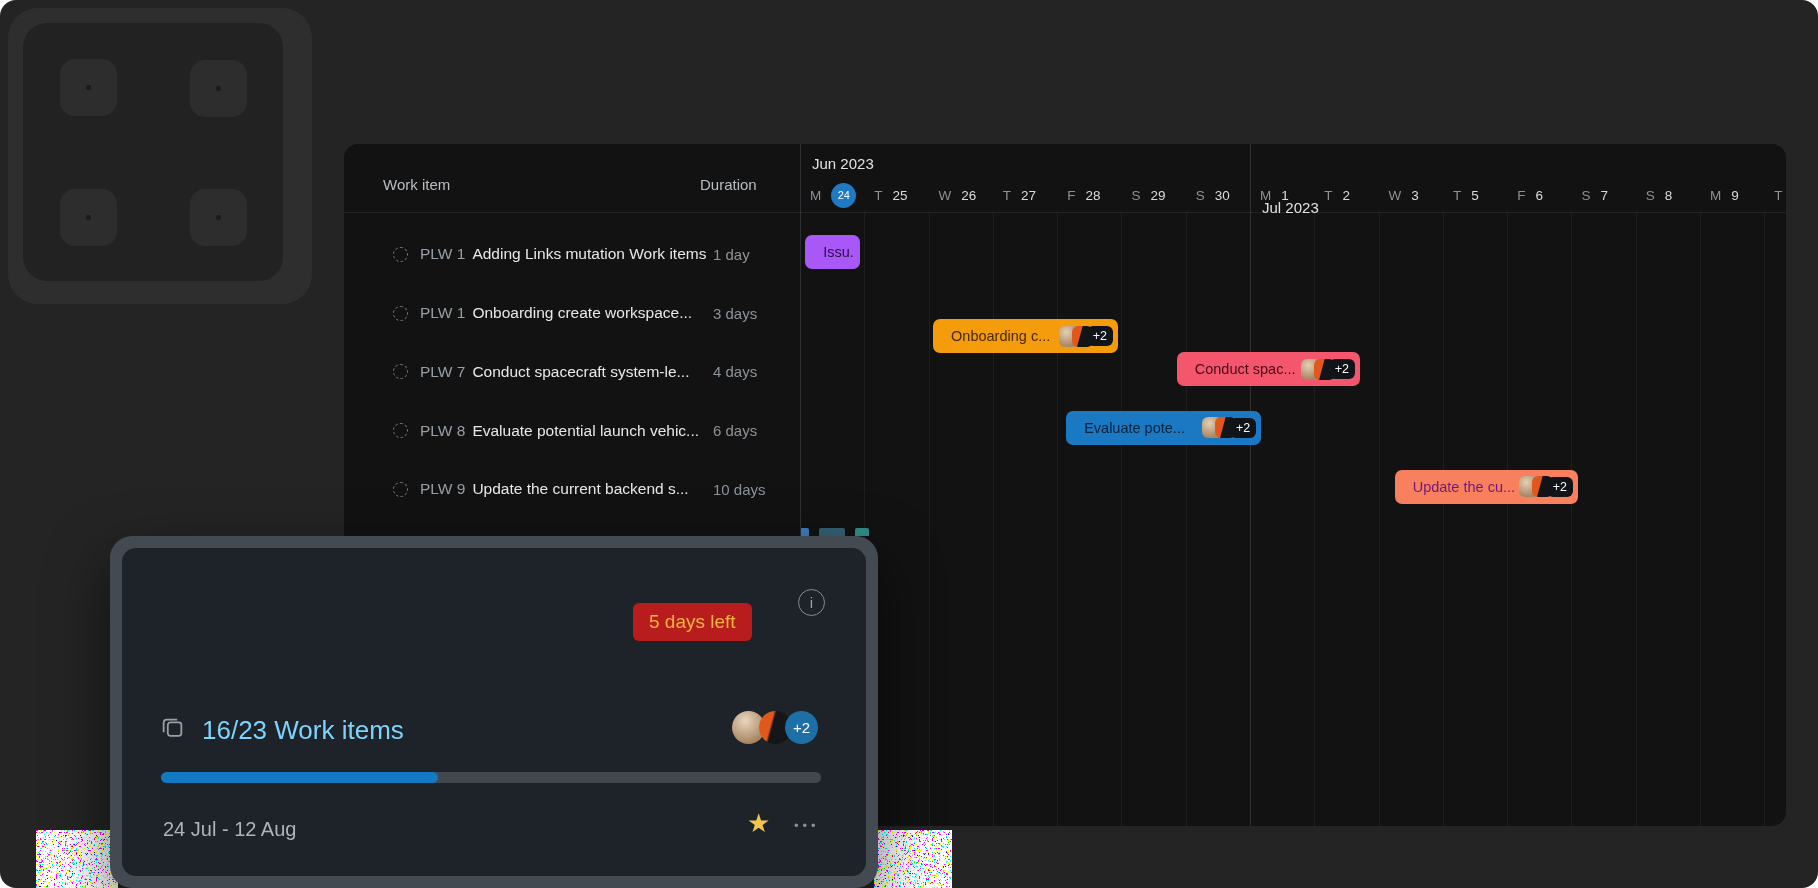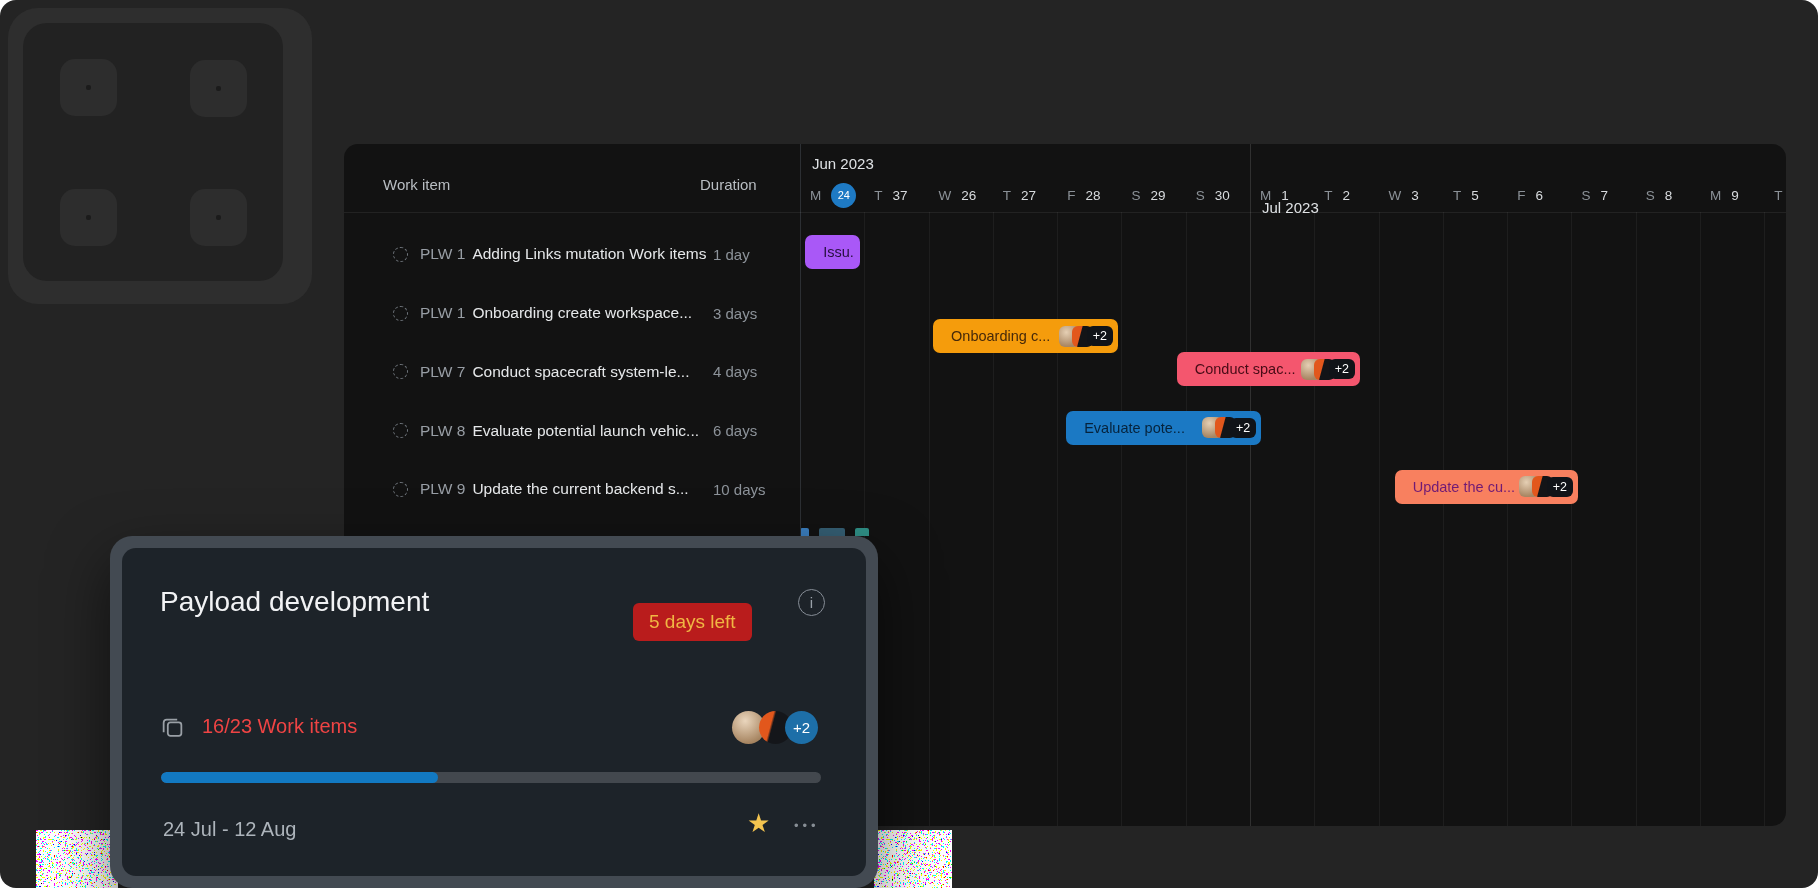--- a/index.html
+++ b/index.html
@@ -48,21 +48,21 @@
   .noise-left{left:36px;top:830px;width:82px;height:58px;}
   .noise-right{left:874px;top:830px;width:78px;height:58px;}
 
   
   .card{position:absolute;left:110px;top:536px;width:768px;height:352px;background:#434a52;border-radius:22px;z-index:6;box-shadow:0 24px 60px rgba(0,0,0,0.55);}
   .card-inner{position:absolute;left:12px;top:12px;width:744px;height:328px;background:#1d2329;border-radius:14px;}
   .card-title{position:absolute;left:38px;top:38px;font-size:28px;color:#f2f3f5;}
   .badge{position:absolute;left:511px;top:36px;height:38px;line-height:38px;padding:0 16px;border-radius:6px;background:#503c16;color:#f0b643;font-size:19px;}
   .info-btn{position:absolute;left:676px;top:41px;width:27px;height:27px;border-radius:50%;border:1.5px solid #868d96;color:#9aa1a9;font-size:15px;display:flex;align-items:center;justify-content:center;}
   .items-icon{position:absolute;left:38px;top:167px;}
-  .items-label{position:absolute;left:80px;top:167px;font-size:20px;color:#ef4444;}
+  .items-label{position:absolute;left:80px;top:167px;font-size:26px;color:#7dd3fc;}
   .cav{position:absolute;top:163px;width:33px;height:33px;border-radius:50%;}
   .cav.a1{left:610px;background:radial-gradient(circle at 40% 30%,#ead6bd,#a5835f 75%);z-index:1;}
   .cav.a2{left:637px;background:linear-gradient(105deg,#e2571c 0 36%,#14161a 42%);z-index:2;}
   .cav.a3{left:663px;background:#1d6fa8;color:#fff;font-size:15px;display:flex;align-items:center;justify-content:center;z-index:3;}
   .progress{position:absolute;left:39px;top:224px;width:660px;height:11px;border-radius:6px;background:#43484e;overflow:hidden;}
   .progress .fill{height:100%;border-radius:6px;background:#1279c2;}
   .date-range{position:absolute;left:41px;top:270px;font-size:20px;color:#adb4bb;}
   .star-btn{position:absolute;left:625px;top:262px;font-size:26px;color:#f3c44f;line-height:26px;}
   .menu-btn{position:absolute;left:672px;top:270px;font-size:13px;color:#878e95;letter-spacing:4px;}
 </style>
@@ -101,21 +101,21 @@
         <div class="gridline" style="left: 1420.35px; top: 68px; height: 614px;"></div>
       </div>
     <div id="tl-header">
         <div class="tl-month" style="left: 468px;">Jun 2023</div>
         <div class="tl-day" style="left: 456px; width: 64.29px;">
           <span class="dow">M</span>
           <span class="today">24</span>
         </div>
         <div class="tl-day" style="left: 520.29px; width: 64.29px;">
           <span class="dow">T</span>
-          <span class="num">37</span>
+          <span class="num">25</span>
         </div>
         <div class="tl-day" style="left: 584.58px; width: 64.29px;">
           <span class="dow">W</span>
           <span class="num">26</span>
         </div>
         <div class="tl-day" style="left: 648.87px; width: 64.29px;">
           <span class="dow">T</span>
           <span class="num">27</span>
         </div>
         <div class="tl-day" style="left: 713.16px; width: 64.29px;">
@@ -255,21 +255,20 @@
         <feFuncB type="discrete" tableValues="0 1 1"></feFuncB>
         <feFuncA type="discrete" tableValues="1"></feFuncA>
       </feComponentTransfer>
     </filter>
   </svg>
   <div class="noise noise-left"></div>
   <div class="noise noise-right"></div>
 
   <div class="card">
     <div class="card-inner">
-      <div class="card-title">Payload development</div>
       <div class="badge" style="background: #b91c1c; color: rgb(240, 182, 67); margin-top: 19px;">5 days left</div>
       <div class="info-btn">i</div>
       <svg class="items-icon" width="25" height="25" viewBox="0 0 24 24" fill="none" stroke="#9aa0a6" stroke-width="1.7">
         <rect x="7.5" y="7" width="13" height="13" rx="2.5"></rect>
         <path d="M16.5 4.5 L6.5 4.5 Q3.5 4.5 3.5 7.5 L3.5 16.5"></path>
       </svg>
       <div class="items-label">16/23 Work items</div>
       <div class="cav a1"></div>
       <div class="cav a2"></div>
       <div class="cav a3">+2</div>

